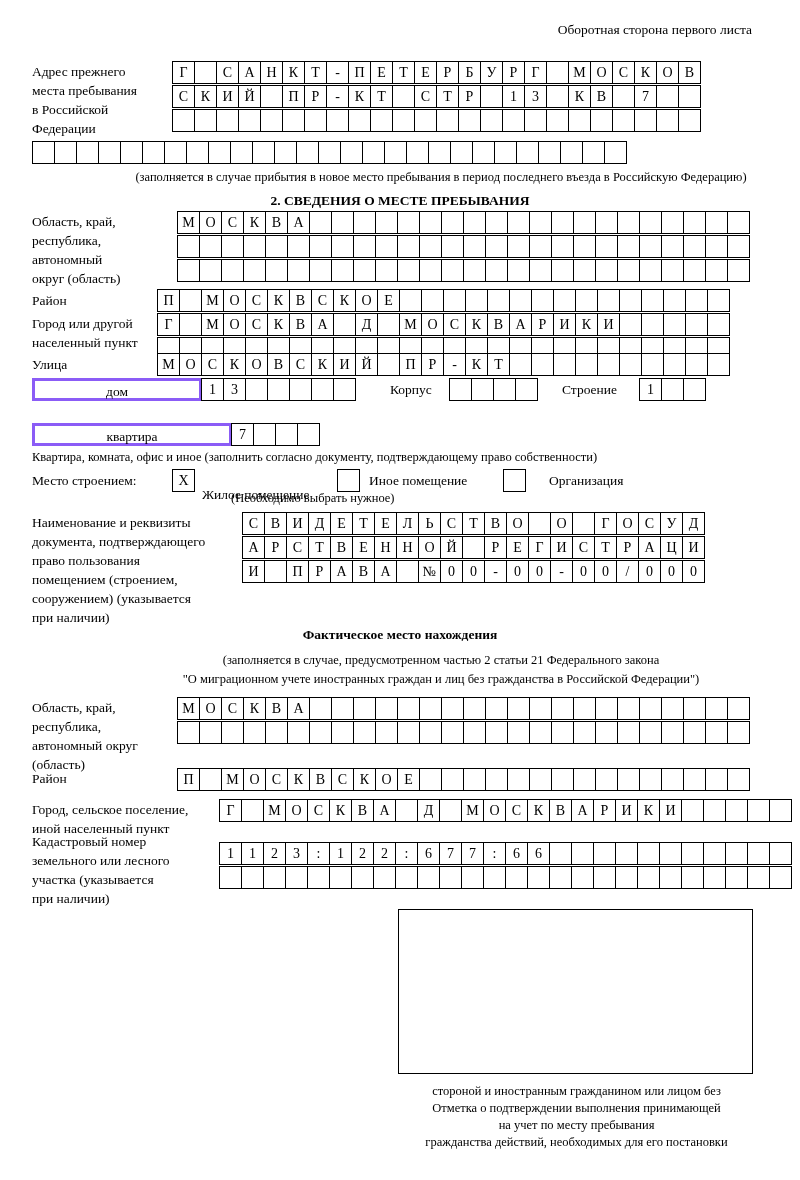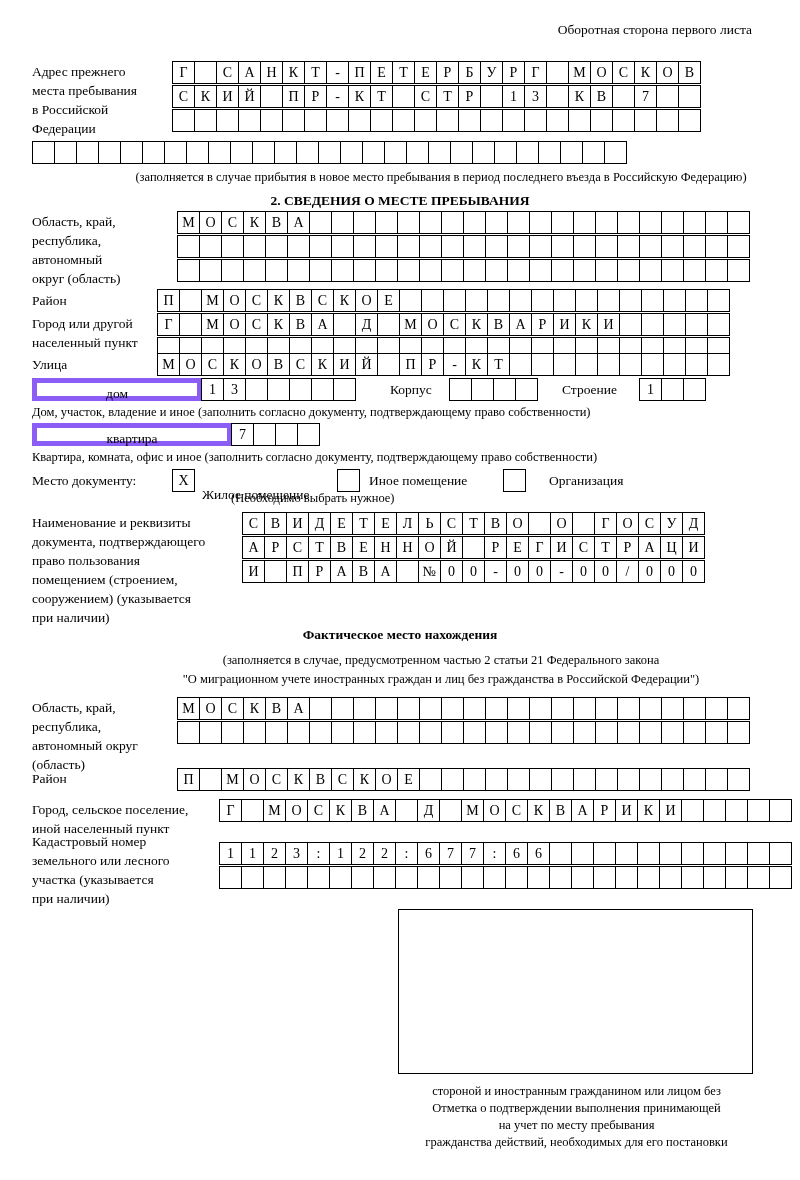--- a/index.html
+++ b/index.html
@@ -61,21 +61,21 @@
     box-sizing: border-box;
     font-size: 14px;
     line-height: 21px;
     text-align: center;
     font-family: "Liberation Serif", serif;
     background: #fff;
   }
   .cell.blank { }
   .wide-label-box {
     position: absolute;
-    border: 5px solid #8b5cf6;
+    border: 3px solid #8b5cf6;
     box-sizing: border-box;
     height: 23px;
     font-size: 13.5px;
     line-height: 21px;
     text-align: center;
   }
   .inline-txt {
     position: absolute;
     font-size: 13.5px;
     line-height: 23px;
@@ -452,33 +452,32 @@
       <div class="cell blank"></div>
       <div class="cell blank"></div>
     </div>
   <div class="inline-txt" style="left:562px; top:378px;">Строение</div>
   <div class="boxrow" id="s2-stroenie" style="left:639px; top:378px;">
       <div class="cell">1</div>
       <div class="cell blank"></div>
       <div class="cell blank"></div>
     </div>
 
-  <div class="lbl small" style="left:32px; top:403px;">Дом, участок, владение и иное (заполнить согласно документу, подтверждающему право собственности)</div>
 
   <div class="wide-label-box" style="left:32px; top:423px; width:200px;">квартира</div>
   <div class="boxrow" id="s2-flat" style="left:231px; top:423px;">
       <div class="cell">7</div>
       <div class="cell blank"></div>
       <div class="cell blank"></div>
       <div class="cell blank"></div>
     </div>
 
   <div class="lbl small" style="left:32px; top:448px;">Квартира, комната, офис и иное (заполнить согласно документу, подтверждающему право собственности)</div>
 
-  <div class="inline-txt" style="left:32px; top:469px;">Место документу:</div>
+  <div class="inline-txt" style="left:32px; top:469px;">Место строением:</div>
   <div class="check-cell" style="left:172px; top:469px;">X</div>
   <div class="inline-txt" style="left:202px; top:483px;">Жилое помещение</div>
   <div class="check-cell" style="left:337px; top:469px;"></div>
   <div class="inline-txt" style="left:369px; top:469px;">Иное помещение</div>
   <div class="check-cell" style="left:503px; top:469px;"></div>
   <div class="inline-txt" style="left:549px; top:469px;">Организация</div>
   <div class="lbl small" style="left:231px; top:489px;">(Необходимо выбрать нужное)</div>
 
   <div class="lbl" style="left:32px; top:513px; width:210px;">Наименование и реквизиты
 документа, подтверждающего

